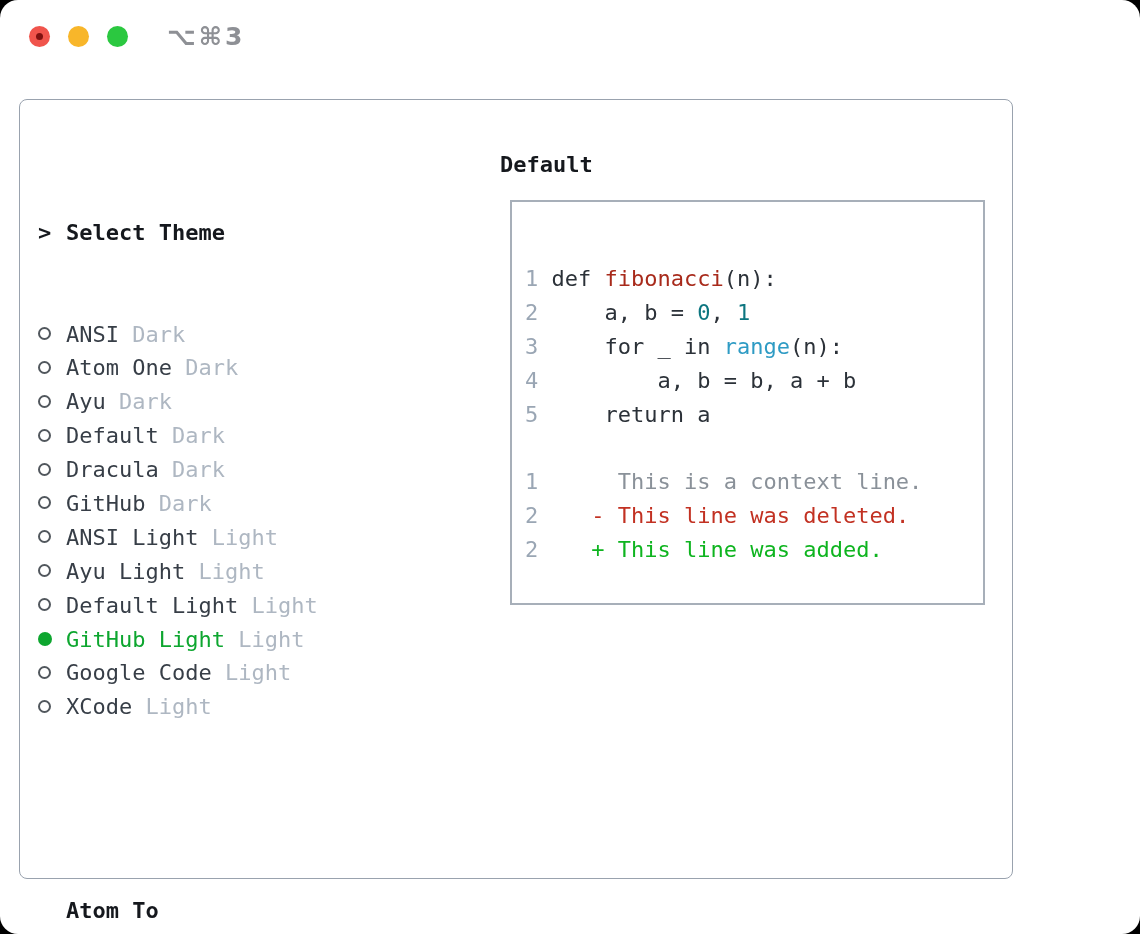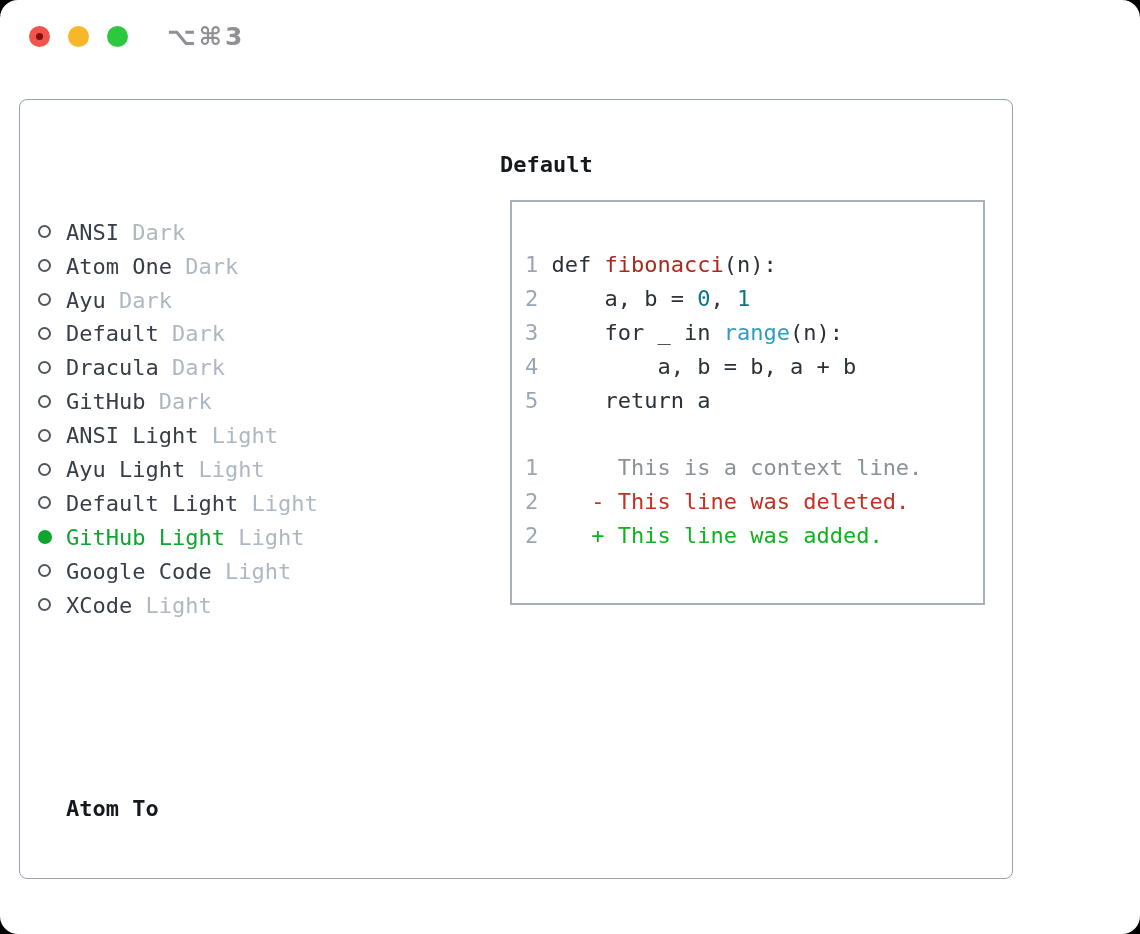--- a/index.html
+++ b/index.html
@@ -44,39 +44,40 @@
   .t-name{color:var(--theme-name)}
   .t-name.sel{color:var(--selected-green)}
   .t-variant{color:var(--variant)}
   .theme-row{cursor:pointer}
 
   
   .preview-hd{position:absolute;left:500px;top:148px;font-size:22px;line-height:33.9px;
               font-weight:bold;color:var(--heading)}
   .preview-box{position:absolute;left:510px;top:200px;width:475px;height:405px;
                border:2px solid var(--preview-border);background:var(--window-bg)}
-  #code{margin:0;padding:46px 0 0 13px;font-family:"DejaVu Sans Mono",monospace;
+  #code{margin:0;padding:60px 0 0 13px;font-family:"DejaVu Sans Mono",monospace;
         font-size:22px;line-height:33.9px;white-space:pre}
   .lineno{color:var(--lineno)}
 </style>
 </head>
 <body>
 
 <div class="window">
 
   <span class="dot dot-red">
       <span class="inner"></span>
     </span>
   <span class="dot dot-yellow"></span>
   <span class="dot dot-green"></span>
   <span class="win-title">⌥⌘3</span>
 
   <div class="main-box"></div>
 
   <div class="lcol">
+    <div class="row"><span class="marker prompt">&gt;</span><span class="hdr">Select Theme</span></div>
     <div id="theme-list"><div class="row theme-row"><span class="marker"><span class="radio"></span></span><span class="t-name">ANSI </span><span class="t-variant">Dark</span></div><div class="row theme-row"><span class="marker"><span class="radio"></span></span><span class="t-name">Atom One </span><span class="t-variant">Dark</span></div><div class="row theme-row"><span class="marker"><span class="radio"></span></span><span class="t-name">Ayu </span><span class="t-variant">Dark</span></div><div class="row theme-row"><span class="marker"><span class="radio"></span></span><span class="t-name">Default </span><span class="t-variant">Dark</span></div><div class="row theme-row"><span class="marker"><span class="radio"></span></span><span class="t-name">Dracula </span><span class="t-variant">Dark</span></div><div class="row theme-row"><span class="marker"><span class="radio"></span></span><span class="t-name">GitHub </span><span class="t-variant">Dark</span></div><div class="row theme-row"><span class="marker"><span class="radio"></span></span><span class="t-name">ANSI Light </span><span class="t-variant">Light</span></div><div class="row theme-row"><span class="marker"><span class="radio"></span></span><span class="t-name">Ayu Light </span><span class="t-variant">Light</span></div><div class="row theme-row"><span class="marker"><span class="radio"></span></span><span class="t-name">Default Light </span><span class="t-variant">Light</span></div><div class="row theme-row"><span class="marker"><span class="radio sel"></span></span><span class="t-name sel">GitHub Light </span><span class="t-variant">Light</span></div><div class="row theme-row"><span class="marker"><span class="radio"></span></span><span class="t-name">Google Code </span><span class="t-variant">Light</span></div><div class="row theme-row"><span class="marker"><span class="radio"></span></span><span class="t-name">XCode </span><span class="t-variant">Light</span></div></div>
     <div class="sp"></div>
     <div class="row"><span class="marker"></span><span class="hdr">Atom To</span></div>
     
     
     
   </div>
 
   <div class="preview-hd">Default</div>
   <div class="preview-box">

